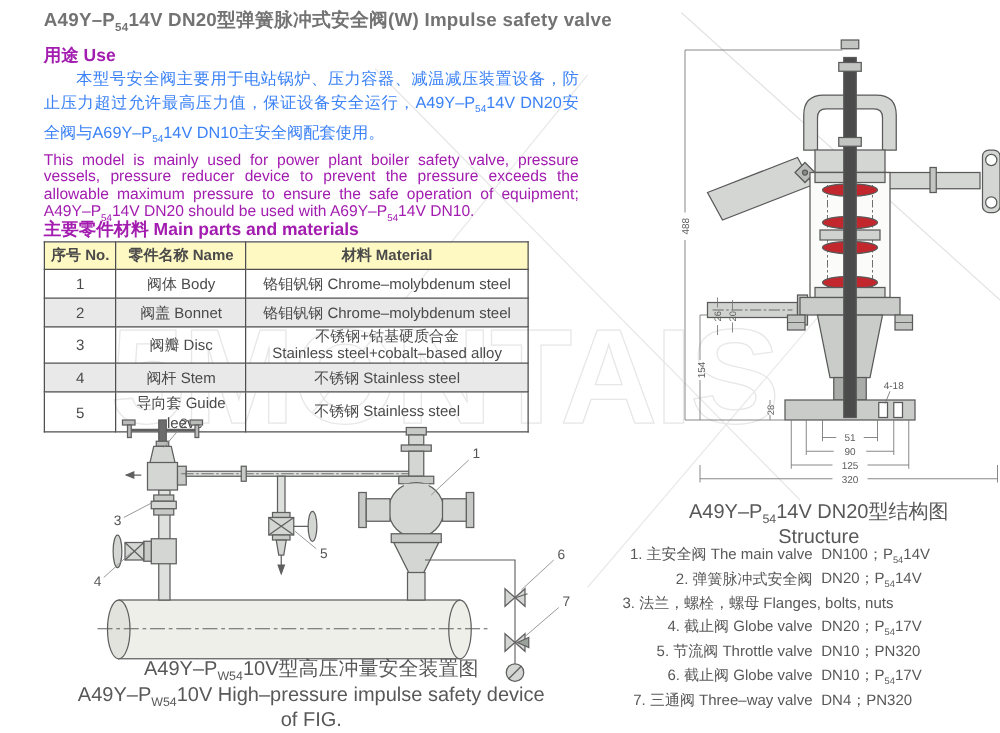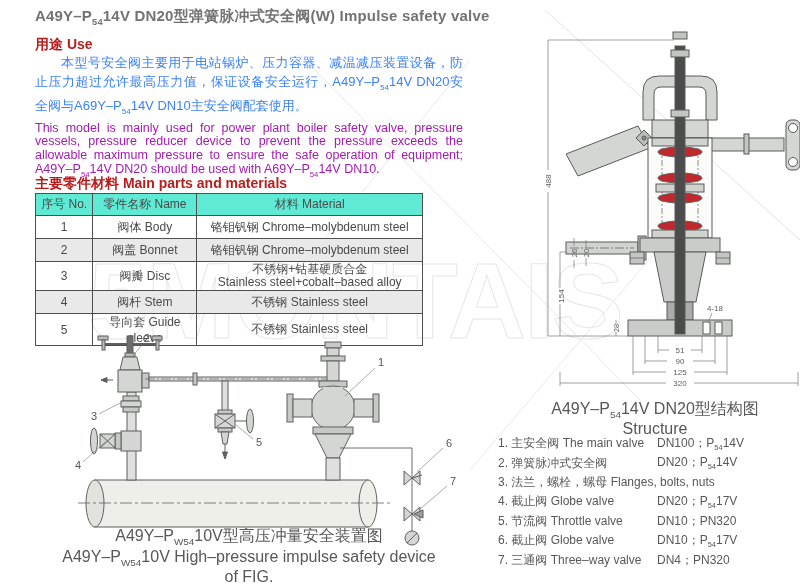--- a/index.html
+++ b/index.html
@@ -2,39 +2,39 @@
 <html><head>
 <meta charset="utf-8">
 <style>
   html,body{margin:0;padding:0;background:#fff;}
   #page{
     position:relative;width:800px;height:586px;background:#ffffff;overflow:hidden;
     font-family:"Liberation Sans","DejaVu Sans",sans-serif;color:#3d3d3d;
   }
   .abs{position:absolute;}
   #doc-title{left:35px;top:7px;font-size:15px;font-weight:bold;color:#737373;letter-spacing:0.2px;}
-  .red-heading{font-size:14px;font-weight:bold;color:#b91c1c;}
+  .red-heading{font-size:14px;font-weight:bold;color:#a21caf;}
   #use-heading{left:35px;top:36px;}
   #materials-heading{left:35px;top:175px;}
   #use-text{left:35px;top:54px;width:428px;}
   #use-cn{font-size:13px;line-height:18.5px;color:#3b82f6;text-indent:2em;margin:0;text-align:justify;}
   #use-en{font-size:12.5px;line-height:13.8px;color:#a21caf;margin:1px 0 0 0;text-align:justify;}
   sub{font-size:0.62em;}
 
   
   #materials-table{left:35px;top:193px;width:388px;border-collapse:collapse;font-size:12px;color:#4a4a4a;}
   #materials-table th,#materials-table td{border:1px solid #4f4f4f;text-align:center;padding:0 2px;}
-  #materials-table th{background:#5eead4;font-weight:normal;height:21px;}
+  #materials-table th{background:#fef9c3;font-weight:bold;height:21px;}
   #materials-table td{height:22px;}
   #materials-table tr.alt td{background:#e9e9e9;}
   #materials-table .mat2{line-height:13px;padding:1px 2px;}
   .col-no{width:54px;}.col-name{width:102px;}.col-mat{width:228px;}
 
   
-  #parts-list{left:498px;top:434px;width:296px;font-size:12px;color:#585858;}
+  #parts-list{left:498px;top:434px;width:296px;font-size:12px;color:#585858;text-align:right;}
   .pl-row{display:flex;height:19.4px;align-items:center;white-space:nowrap;}
   .pl-label{width:152px;overflow:visible;}
   .pl-spec{margin-left:7px;}
 
   
   .caption{font-size:16px;color:#585858;text-align:center;}
   #structure-caption{left:518px;top:399px;width:274px;}
   #install-caption{left:58px;top:529px;width:382px;line-height:14.5px;}
 
   

